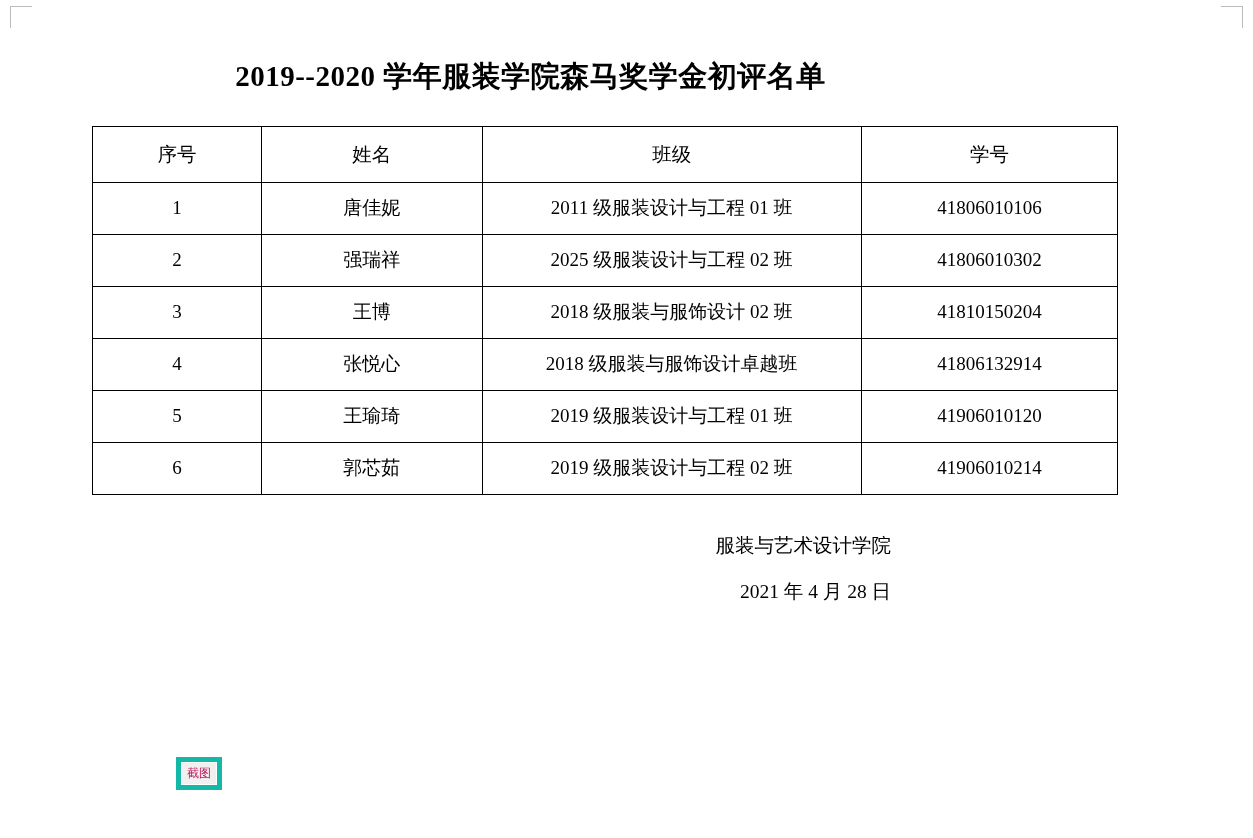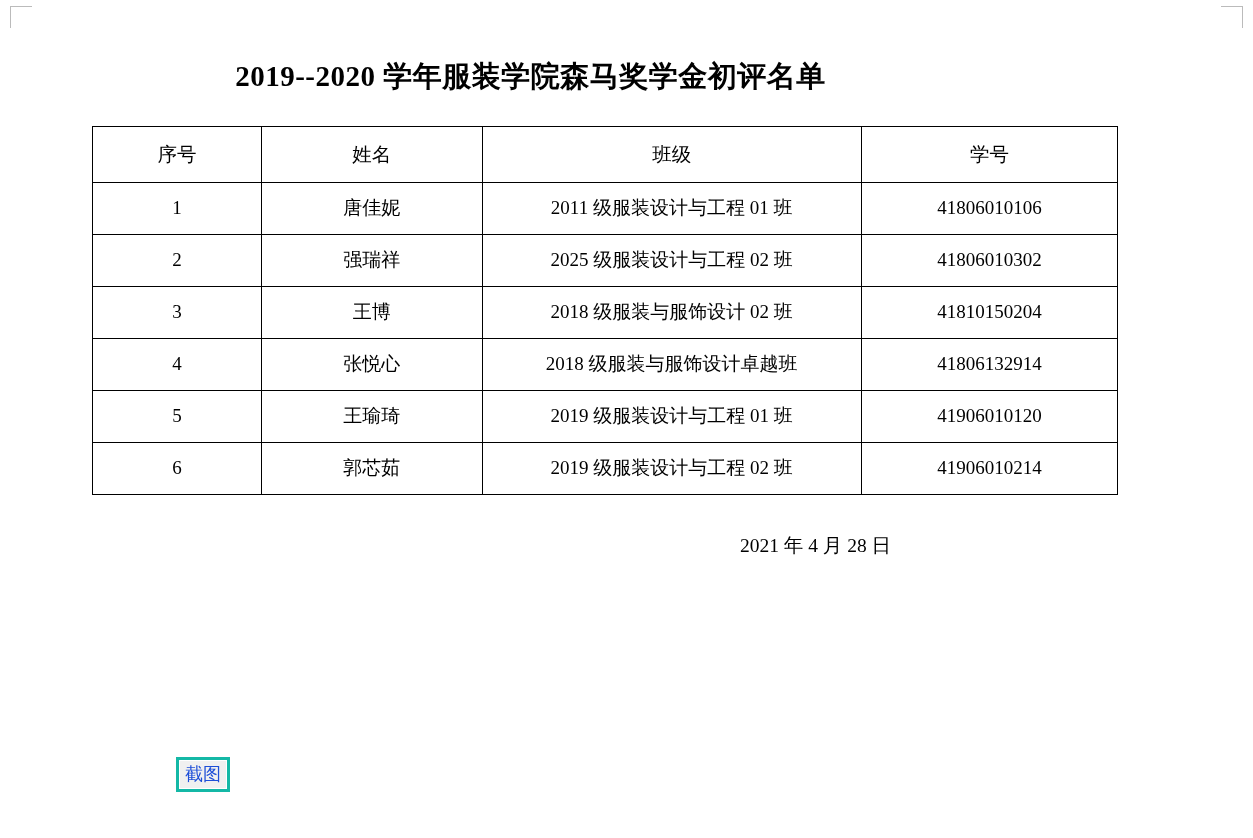--- a/index.html
+++ b/index.html
@@ -89,27 +89,27 @@
     text-align: right;
     padding-right: 78px;
     font-size: 19.5px;
     line-height: 2.35;
   }
 
   .screenshot-chip {
     position: absolute;
     left: 176px;
     top: 757px;
-    border: 3px solid #14b8a6;
+    border: 5px solid #14b8a6;
     background: #f0f0f0;
-    font-size: 18px;
+    font-size: 12px;
     line-height: 1;
     padding: 5px 6px 6px 6px;
     font-family: "Liberation Sans", sans-serif;
-    color: #1d4ed8;
+    color: #be185d;
     box-shadow: 0 0 0 1px #ffffff inset;
   }
 </style>
 </head>
 <body>
 
 <div class="corner tl"></div>
 <div class="corner tr"></div>
 
 <div class="doc">
@@ -166,18 +166,19 @@
       <tr>
         <td class="num-cell">6</td>
         <td>郭芯茹</td>
         <td>2019 级服装设计与工程 02 班</td>
         <td class="num-cell">41906010214</td>
       </tr>
     </tbody>
   </table>
 
   <div class="signature">
+    <div>服装与艺术设计学院</div>
     <div>2021 年 4 月 28 日</div>
   </div>
 
 </div>
 
 <div class="screenshot-chip">截图</div>
 
 </body></html>

